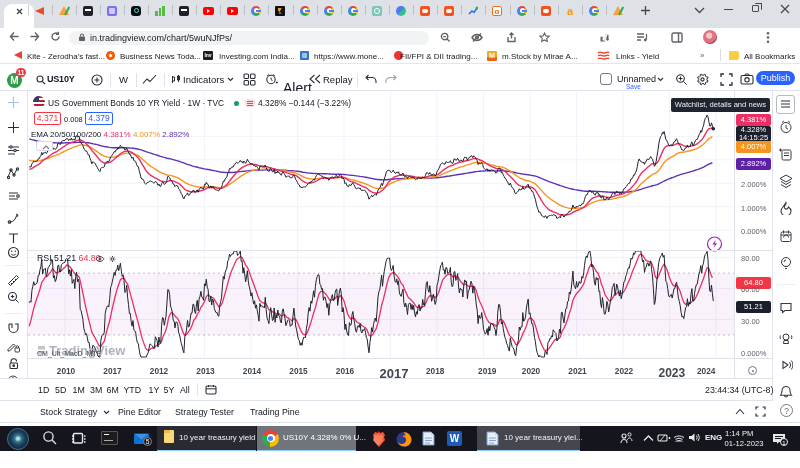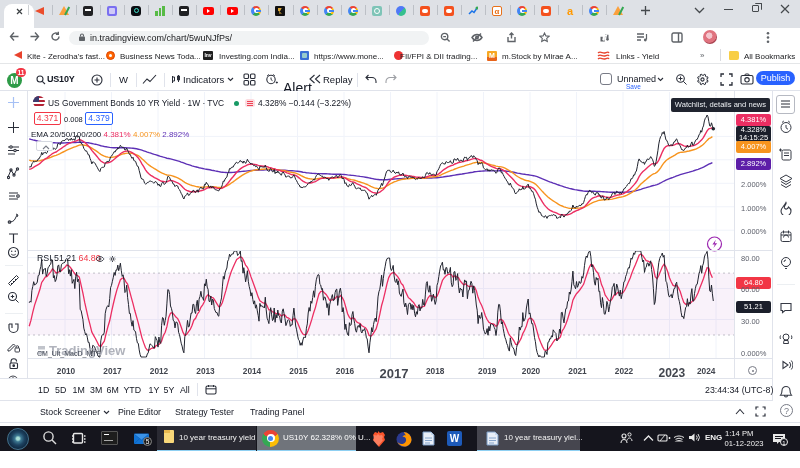--- a/index.html
+++ b/index.html
@@ -514,27 +514,27 @@
 <div class="abs" style="left:163.5px;top:385px;font-size:8.8px;color:#131722">5Y</div>
 <div class="abs" style="left:180px;top:385px;font-size:8.8px;color:#131722">All</div>
 <div class="abs" style="left:197px;top:383px;width:1px;height:13px;background:#e0e3eb"></div>
 <svg class="tvic" style="left:205px;top:384px" width="12" height="11">
     <rect x="1" y="2" width="10" height="8" rx="1.5"></rect>
     <path d="M1 4.8h10M3.5 1v2M8.5 1v2" stroke-width="1"></path>
   </svg>
 <div class="abs" style="left:705px;top:385px;font-size:8.8px;color:#131722">23:44:34 (UTC-8)</div>
 
 <div class="abs" style="left:0;top:401px;width:800px;height:22px;background:#fff;border-bottom:1px solid #e0e3eb"></div>
-<div class="abs" style="left:40px;top:407px;font-size:8.8px;color:#131722">Stock Screener</div>
+<div class="abs" style="left:40px;top:407px;font-size:8.8px;color:#131722">Stock Strategy</div>
 <svg class="tvic" style="left:103px;top:410px" width="7" height="5">
     <path d="M1 1l2.5 2.5L6 1"></path>
   </svg>
 <div class="abs" style="left:118px;top:407px;font-size:8.8px;color:#131722">Pine Editor</div>
 <div class="abs" style="left:175px;top:407px;font-size:8.8px;color:#131722">Strategy Tester</div>
-<div class="abs" style="left:250px;top:407px;font-size:8.8px;color:#131722">Trading Panel</div>
+<div class="abs" style="left:250px;top:407px;font-size:8.8px;color:#131722">Trading Pine</div>
 <svg class="tvic" style="left:735px;top:408px" width="10" height="7">
     <path d="M1 6l4-4.5L9 6"></path>
   </svg>
 <svg class="tvic" style="left:755px;top:406px" width="11" height="11">
     <path d="M1 3.5V1h2.5M7.5 1H10v2.5M10 7.5V10H7.5M3.5 10H1V7.5" stroke-width="1.2"></path>
   </svg>
 <div class="abs" style="left:780px;top:404px;width:13px;height:13px;border:1.2px solid #787b86;border-radius:50%;color:#787b86;font-size:9px;line-height:13px;text-align:center">?</div>
 
 <div class="abs" style="left:671px;top:98px;width:99px;height:14px;background:#20242f;border-radius:2px;color:#eceff2;font-size:7.6px;line-height:14px;text-align:center">Watchlist, details and news</div>
 <div class="abs" style="left:776px;top:95px;width:19px;height:19px;border:1px solid #b6b9c2;border-radius:3px;background:#fff"></div>
@@ -565,21 +565,21 @@
     <div class="abs" style="left:157px;top:0;width:99px;height:25px;background:#2a2a33"></div>
     <div class="abs" style="left:157px;top:0;width:0px;height:0px"></div>
     <div class="abs" style="left:164px;top:4px;width:10px;height:13px;background:#f9d87a;border-radius:1px">
       <div style="position:absolute;left:0;top:0;width:6px;height:3px;background:#e9b94f"></div>
     </div>
     <div class="abs" style="left:179px;top:7px;font-size:8px;color:#f2f2f2;white-space:nowrap">10 year treasury yield</div>
     <div class="abs" style="left:257px;top:0;width:99px;height:25px;background:#70747b"></div>
     <div class="abs" style="left:262px;top:3.5px;width:17px;height:17px;border-radius:50%;background:conic-gradient(from 60deg,#fbbc05 0 120deg,#34a853 120deg 240deg,#ea4335 240deg 360deg)"></div>
     <div class="abs" style="left:266.5px;top:8px;width:8px;height:8px;border-radius:50%;background:#fff"></div>
     <div class="abs" style="left:268px;top:9.5px;width:5px;height:5px;border-radius:50%;background:#4285f4"></div>
-    <div class="abs" style="left:283px;top:7px;font-size:8px;color:#fff;white-space:nowrap">US10Y 62.328% 0% U...</div>
+    <div class="abs" style="left:283px;top:7px;font-size:8px;color:#fff;white-space:nowrap">US10Y 4.328% 0% U...</div>
     <svg class="abs" style="left:369px;top:3.5px" width="18" height="18">
       <path d="M9 1l2 2 3-1 2 3-1 2 1 3-6 7-6-7 1-3-1-2 2-3 3 1z" fill="#fb542b"></path>
       <path d="M9 4l1.5 1.5L13 5l1 2-1 1.5.8 2L9 16 4.2 10.5 5 8.5 4 7l1-2 2.5.5z" fill="#fff" opacity="0.25"></path>
     </svg>
     <svg class="abs" style="left:395px;top:3.5px" width="18" height="18">
       <circle cx="9" cy="9.5" r="7.5" fill="#2b3a8f"></circle>
       <path d="M9 2a8 8 0 0 1 7.5 8c-.5 4-3.5 6.5-7 6.5A7.5 7.5 0 0 1 2 10.5C2.5 13 5 14.5 7.5 14c3-.6 4-3 3.5-5C10.5 7 8.5 6.5 7.5 7c.5-1.5 2-2 3.5-1.5C10 4 9 3 9 2z" fill="#ff9500"></path>
     </svg>
     <svg class="abs" style="left:420px;top:4px" width="17" height="17">
       <path d="M3 2h8l3 3v10H3z" fill="#e8eef7" stroke="#7a9cc6" stroke-width="1"></path>

